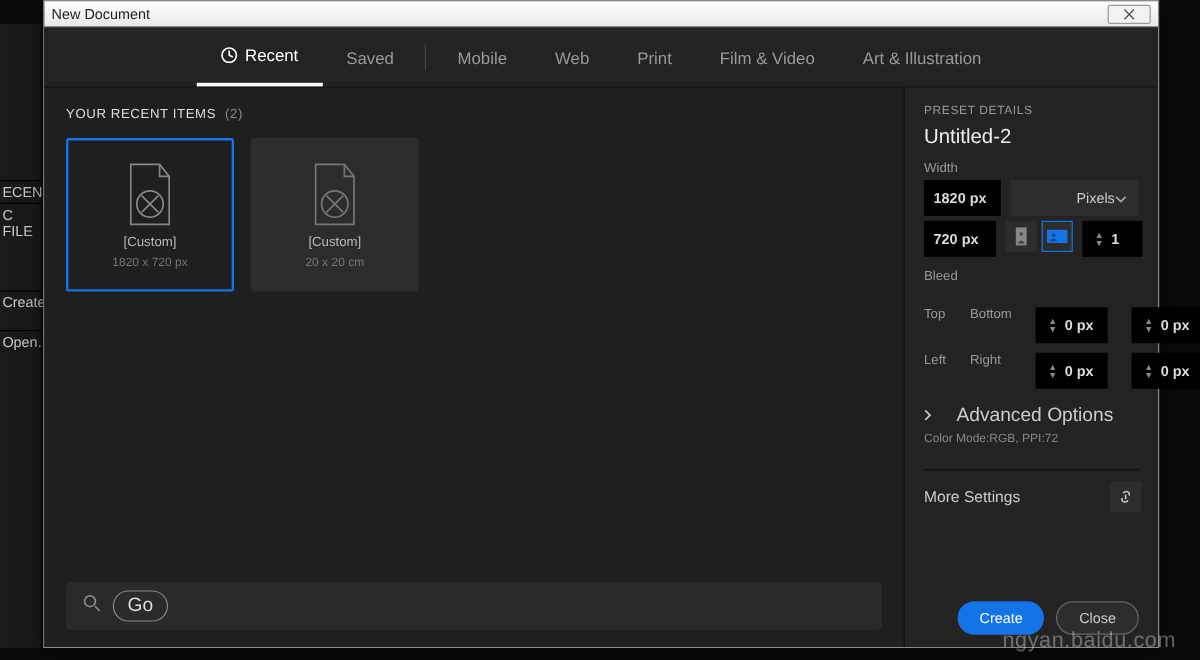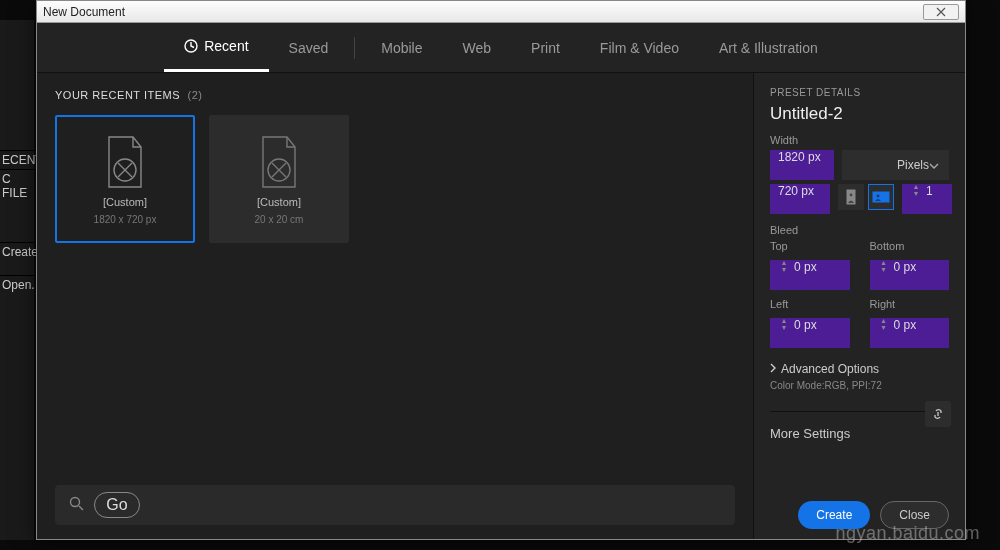--- a/index.html
+++ b/index.html
@@ -70,54 +70,54 @@
   .right {
     width:212px; border-left:1px solid #111; padding:14px 16px 10px 16px;
     background:#232323; display:flex; flex-direction:column; position:relative;
   }
   .right .section-label { font-size:10px; letter-spacing:0.5px; color:#999; }
   .right .name-row { display:flex; align-items:center; margin-top:6px; }
   .right .name { font-size:17px; color:#eee; flex:1; }
   .lbl { font-size:11px; color:#999; margin-top:10px; }
   .row { display:flex; gap:8px; margin-top:4px; align-items:center;}
   .numin {
-    height:30px; background:#4c1d95; display:flex; align-items:flex-start;
-    padding:0 8px; color:#ddd; font-size:12px; min-width:60px;
+    height:30px; background:#000000; display:flex; align-items:center;
+    padding:0 8px; color:#ddd; font-size:12px; min-width:60px;font-weight:bold;
   }
   .numin.wide { width:64px; }
   .stepper { width:12px; display:flex; flex-direction:column; gap:1px; margin-right:4px;}
   .stepper span { display:block; height:6px; font-size:8px; color:#888; line-height:6px; text-align:center;}
   .dropdown {
     height:30px; background:#2d2d2d; display:flex; align-items:center;
     padding:0 10px; flex:1; color:#ccc; font-size:12px; justify-content:flex-end;
     cursor:pointer;
   }
   .orient {
     width:26px; height:26px; background:#2d2d2d; display:flex; align-items:center;
     justify-content:center; border:1px solid transparent; cursor:pointer;
   }
   .orient.active { border:1px solid #1473e6; }
   .orient svg { display:block; }
   .link-ic {
     position:absolute; right:14px; top:328px;
     width:26px; height:26px; background:#2d2d2d; display:flex;
     align-items:center; justify-content:center; border-radius:3px; cursor:pointer;
   }
-  .adv { margin-top:14px; font-size:12px; color:#ccc; display:flex; align-items:center; gap:5px; cursor:pointer;}
+  .adv { margin-top:14px; font-size:16px; color:#ccc; display:flex; align-items:center; gap:21px; cursor:pointer;}
   .mode { font-size:10px; color:#888; margin-top:4px;}
   .more { margin-top:20px; border-top:1px solid #111; padding-top:14px; font-size:13px; color:#ccc; cursor:pointer; }
   .footer { position:absolute; bottom:10px; right:16px; display:flex; gap:10px;}
   .btn {
     height:28px; padding:0 18px; border-radius:14px; display:flex; align-items:center;
     font-size:12px; cursor:pointer;
   }
   .btn.primary { background:#1473e6; color:#fff; }
   .btn.ghost { background:#2d2d2d; color:#ccc; border:1px solid #666;}
   .threecol { display:grid; grid-template-columns:1fr 1fr 1fr; gap:8px;}
-  .bleedgrid { display:grid; grid-template-columns:1fr 1fr; gap:8px 20px; margin-top:4px;}
+  .bleedgrid { display:grid; grid-template-columns:1fr 1fr 1fr 1fr; gap:8px 20px; margin-top:20px;}
   .blabel { font-size:11px; color:#999;}
   .watermark { position:absolute; right:20px; bottom:6px; color:rgba(255,255,255,0.35); font-size:18px; font-weight:500; letter-spacing:0.5px; pointer-events:none;}
 </style>
 </head>
 <body>
 
 <div class="bg-sidebar">
   <div style="margin-top:130px">ECENT</div>
   <div>C FILE</div>
   <div style="margin-top:40px">Create</div>

